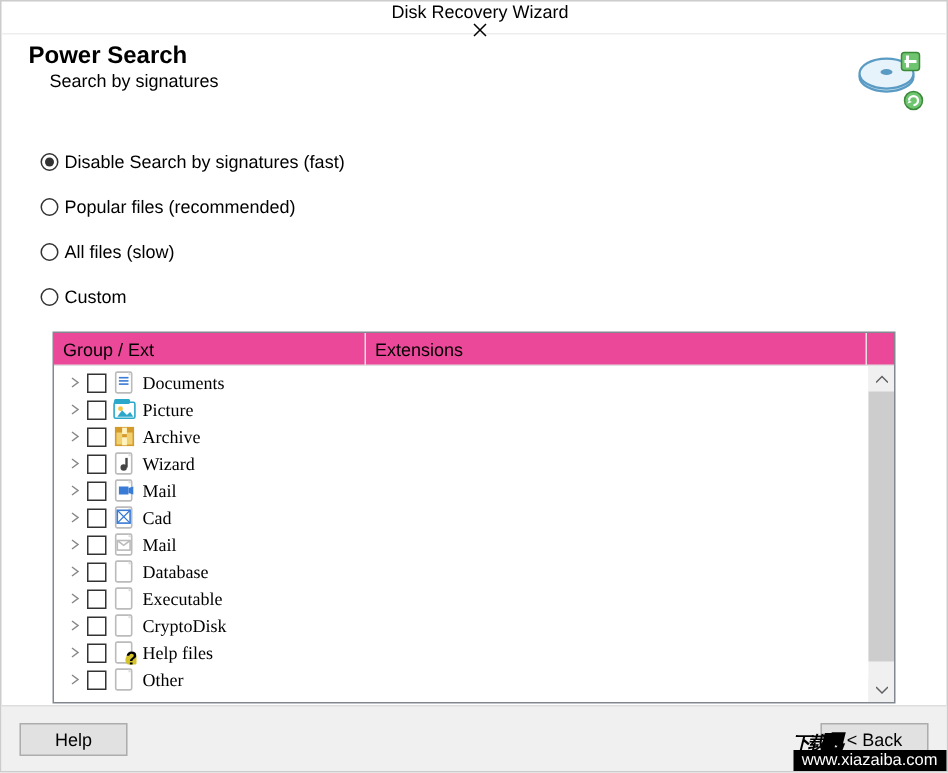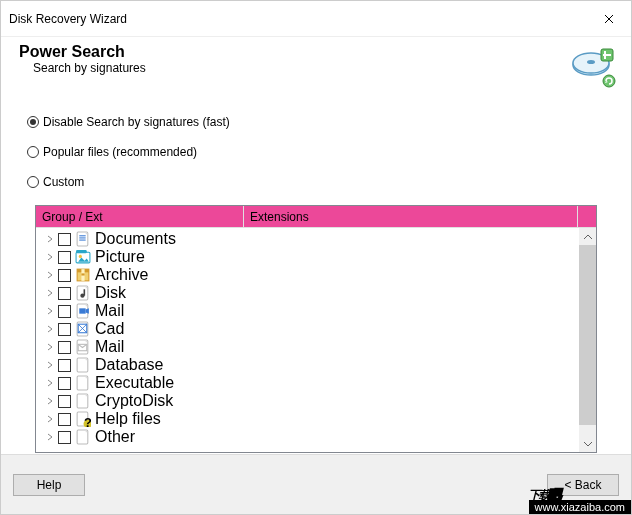--- a/index.html
+++ b/index.html
@@ -1,18 +1,18 @@
 <!DOCTYPE html>
 <html><head>
 <meta charset="utf-8">
 <style>
   * { box-sizing: border-box; font-family: "Segoe UI", Tahoma, sans-serif; font-size: 12px; }
   body { margin: 0; background: #fff; color: #000; }
   .window { width: 632px; height: 515px; background: #fff; position: relative; border: 1px solid #ccc; }
-  .titlebar { height: 36px; display: flex; align-items: center; padding: 0 0 0 8px; border-bottom: 1px solid #eee; }
+  .titlebar { height: 22px; display: flex; align-items: center; padding: 0 0 0 8px; border-bottom: 1px solid #eee; flex-direction: column; }
   .titlebar .title { flex: 1; font-size: 12px; }
   .close-btn { width: 45px; height: 29px; display: flex; align-items: center; justify-content: center; cursor: pointer; }
   .header { display: flex; padding: 6px 14px 10px 18px; }
   .header-text { flex: 1; }
   .header-title { font-weight: bold; font-size: 16px; }
   .header-sub { font-size: 12px; padding-left: 14px; }
   .header-icon { width: 48px; height: 48px; }
   .content { padding: 4px 26px 2px 26px; }
   .radio-row { display: flex; align-items: center; margin: 10px 0 16px 0; cursor: pointer; }
   .radio { width: 12px; height: 12px; border: 1px solid #333; border-radius: 50%; margin-right: 4px; position: relative; flex-shrink: 0; }
@@ -27,22 +27,22 @@
   .tree-list { flex: 1; padding: 2px 0; overflow: hidden; }
   .scrollbar-v { width: 17px; background: #f0f0f0; position: relative; }
   .scr-btn { position: absolute; width: 17px; height: 17px; background: #f0f0f0; display:flex; align-items:center; justify-content:center; cursor:pointer; }
   .scr-btn.top { top: 0; }
   .scr-btn.bot { bottom: 0; }
   .scr-thumb { position: absolute; left: 0; top: 17px; width: 17px; height: 180px; background: #cdcdcd; cursor:pointer;}
   .tree-row { display: flex; align-items: center; height: 18px; padding-left: 8px; }
   .chev { width: 12px; display: flex; align-items: center; justify-content: center; color: #666; cursor:pointer;}
   .cb { width: 13px; height: 13px; border: 1px solid #333; margin: 0 4px 0 2px; background:#fff; cursor:pointer;}
   .ficon { width: 16px; height: 16px; margin-right: 4px; display: flex; align-items: center; justify-content: center; }
-  .rlabel { font-size: 16px; }
-  .footer { position: absolute; bottom: 0; left: 0; right: 0; height: 60px; background: #f0f0f0; border-top: 1px solid #ddd; display: flex; align-items: center; padding: 0 12px; }
+  .rlabel { font-size: 12px; font-family: Liberation Serif, serif; }
+  .footer { position: absolute; bottom: 0; left: 0; right: 0; height: 44px; background: #f0f0f0; border-top: 1px solid #ddd; display: flex; align-items: center; padding: 0 12px; }
   .btn { height: 22px; padding: 0 8px; min-width: 72px; display:flex; align-items:center; justify-content:center; border: 1px solid #adadad; background: #e1e1e1; cursor:pointer; font-size:12px; }
   .btn + .btn { margin-left: 6px; }
   .footer .gap { flex: 1; }
   .watermark { position: absolute; right: 0; bottom: 0; pointer-events: none; }
   .wm-big { font-family: "SimHei","Microsoft YaHei",sans-serif; font-size: 42px; font-weight: 900; color:#000; line-height:0.9; font-style: italic; letter-spacing:-2px;}
   .wm-big .stroke { color:#fff; -webkit-text-stroke: 3px #000; }
   .wm-url { font-size:11px; background:#000; color:#fff; padding: 1px 6px; display:inline-block; margin-top:-4px; float:right;}
 </style>
 </head>
 <body>
@@ -82,20 +82,24 @@
         <div class="radio-row">
           <div class="radio checked"></div>
           <span>Disable Search by signatures (fast)</span>
         </div>
         <div class="radio-row">
           <div class="radio"></div>
           <span>Popular files (recommended)</span>
         </div>
         <div class="radio-row">
           <div class="radio"></div>
+          <span>All files (slow)</span>
+        </div>
+        <div class="radio-row">
+          <div class="radio"></div>
           <span>Custom</span>
         </div>
       </div>
 
     <div class="tree-panel">
       <div class="tree-header">
         <div class="th group">Group / Ext</div>
         <div class="th ext">Extensions</div>
         <div class="th spacer"></div>
       </div>
@@ -161,21 +165,21 @@
               </span>
               <span class="cb"></span>
               <span class="ficon">
                 <svg width="16" height="16" viewBox="0 0 15 15">
                   <rect x="2" y="1" width="10" height="13" rx="1" fill="#fff" stroke="#bbb"></rect>
                   <path d="M10 1 L12 3 L10 3 Z" fill="#ddd"></path>
                   <circle cx="7" cy="10" r="2" fill="#444"></circle>
                   <rect x="8" y="4" width="1.5" height="6" fill="#444"></rect>
                 </svg>
               </span>
-              <span class="rlabel">Disk</span>
+              <span class="rlabel">Wizard</span>
             </div>
             <div class="tree-row">
               <span class="chev">
                 <svg width="8" height="8">
                   <path d="M2 1 L6 4 L2 7" stroke="#888" fill="none"></path>
                 </svg>
               </span>
               <span class="cb"></span>
               <span class="ficon">
                 <svg width="16" height="16" viewBox="0 0 15 15">

